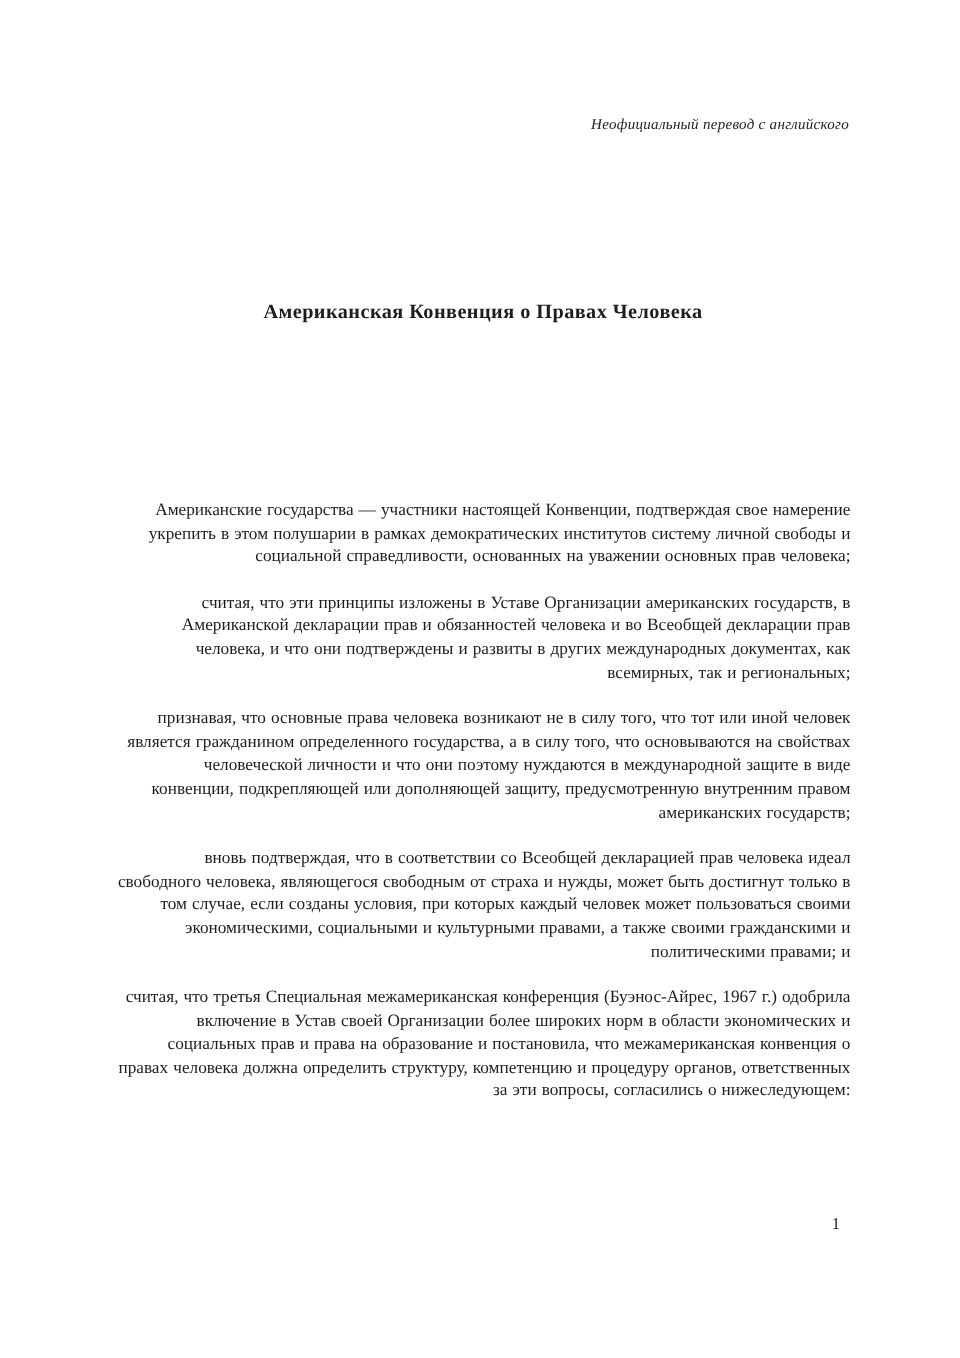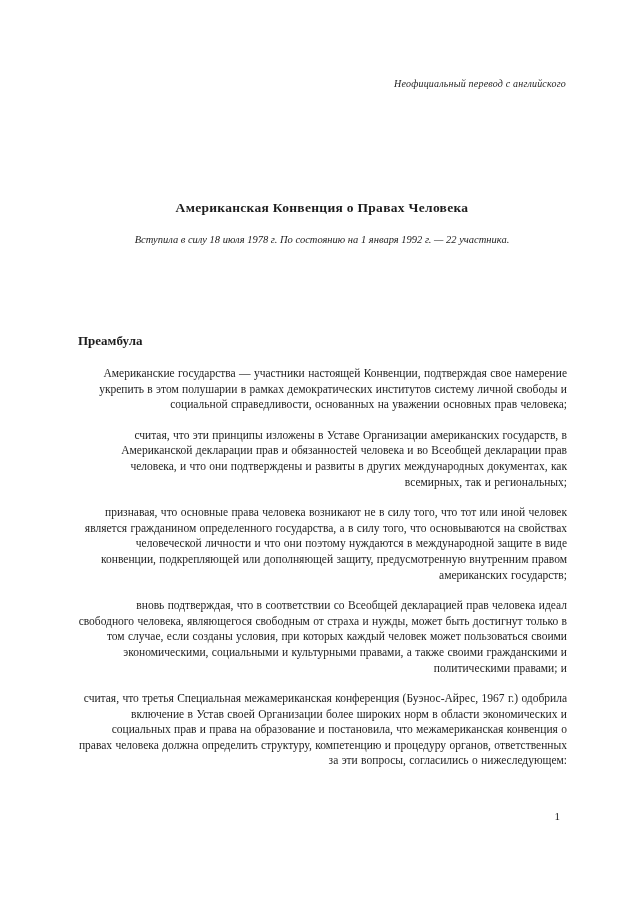--- a/index.html
+++ b/index.html
@@ -75,26 +75,24 @@
 </head>
 <body>
 
 <div class="page">
 
   <div class="header-note">Неофициальный перевод с английского</div>
 
   <div class="title-block">
     <h1 class="doc-title">Американская Конвенция о Правах Человека</h1>
     <div class="doc-subtitle">
-      <div>Вступила в силу 18 июля 1978 г. По состоянию на 1 января 1992 г. — 22 участника.</div>
     </div>
   </div>
 
   <div class="content">
-    <h2 class="section-heading">Преамбула</h2>
 
     <p class="body-para">Американские государства — участники настоящей Конвенции, подтверждая свое намерение укрепить в этом полушарии в рамках демократических институтов систему личной свободы и социальной справедливости, основанных на уважении основных прав человека;</p>
 
     <p class="body-para">считая, что эти принципы изложены в Уставе Организации американских государств, в Американской декларации прав и обязанностей человека и во Всеобщей декларации прав человека, и что они подтверждены и развиты в других международных документах, как всемирных, так и региональных;</p>
 
     <p class="body-para">признавая, что основные права человека возникают не в силу того, что тот или иной человек является гражданином определенного государства, а в силу того, что основываются на свойствах человеческой личности и что они поэтому нуждаются в международной защите в виде конвенции, подкрепляющей или дополняющей защиту, предусмотренную внутренним правом американских государств;</p>
 
     <p class="body-para">вновь подтверждая, что в соответствии со Всеобщей декларацией прав человека идеал свободного человека, являющегося свободным от страха и нужды, может быть достигнут только в том случае, если созданы условия, при которых каждый человек может пользоваться своими экономическими, социальными и культурными правами, а также своими гражданскими и политическими правами; и</p>
 
     <p class="body-para">считая, что третья Специальная межамериканская конференция (Буэнос-Айрес, 1967 г.) одобрила включение в Устав своей Организации более широких норм в области экономических и социальных прав и права на образование и постановила, что межамериканская конвенция о правах человека должна определить структуру, компетенцию и процедуру органов, ответственных за эти вопросы, согласились о нижеследующем:</p>

